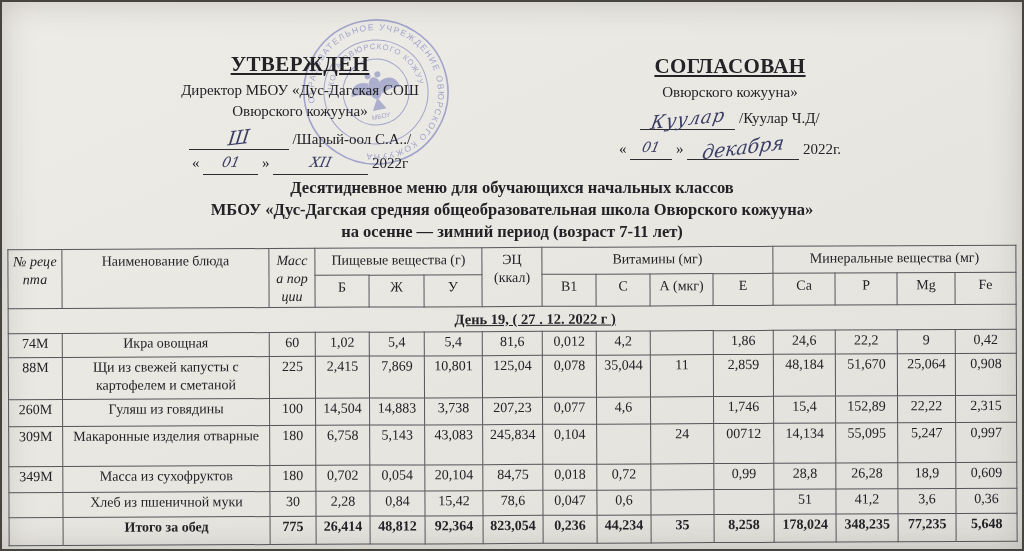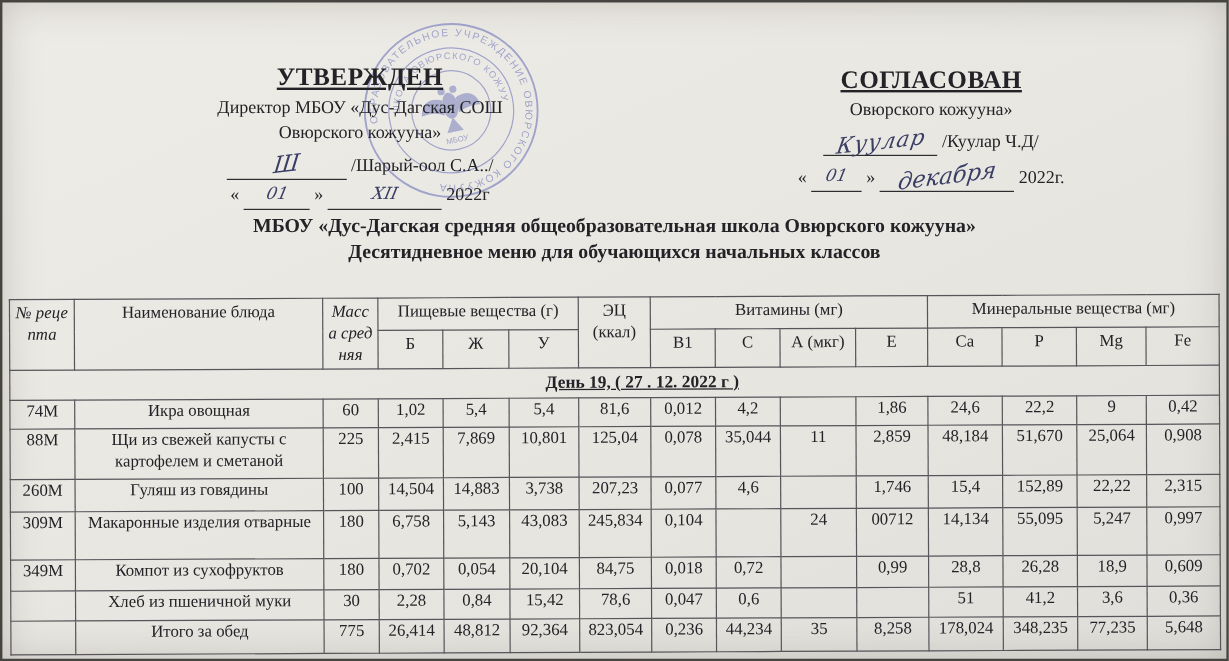--- a/index.html
+++ b/index.html
@@ -5,21 +5,21 @@
   html,body{margin:0;padding:0;background:#8a8880;}
   .photo{
     position:relative;width:1024px;height:551px;overflow:hidden;
     background:linear-gradient(155deg,#eeece7 0%,#eae8e3 38%,#e6e4df 70%,#dfdeda 100%);
     font-family:"Liberation Serif", serif;color:#232327;
     box-shadow:inset 0 0 0 2px #45443f, inset 0 0 34px rgba(90,85,70,.28);
   }
   
   .sig-block{position:absolute;text-align:center;font-size:15px;line-height:1.42;}
   .sig-left{left:128px;top:50px;width:344px;}
-  .sig-right{left:592px;top:52px;width:368px;}
+  .sig-right{left:546px;top:52px;width:368px;}
   .sig-title{font-weight:bold;font-size:21px;letter-spacing:.4px;text-decoration:underline;}
   .uline{display:inline-block;border-bottom:1.2px solid #2c2c30;text-align:center;vertical-align:bottom;}
   .hand{font-family:"DejaVu Serif", serif;font-style:italic;color:#3a3e64;display:inline-block;}
   .scribble{font-size:19px;transform:rotate(-7deg) skewX(-14deg);position:relative;top:2px;}
   .scribble-big{font-size:18px;transform:rotate(-6deg) skewX(-16deg);position:relative;top:3px;letter-spacing:1px;}
   .hand-sm{font-size:14px;transform:skewX(-12deg);}
   .w55{width:55px;} .w95{width:95px;} .w100{width:100px;} .w42{width:42px;} .w112{width:112px;}
   .date-line{margin-top:2px;}
   
   .stamp{position:absolute;left:292px;top:16px;width:168px;height:152px;opacity:.66;filter:blur(.3px);pointer-events:none;}
@@ -27,21 +27,21 @@
   
   .doc-title{position:absolute;left:0;top:177px;width:100%;text-align:center;font-weight:bold;font-size:16.5px;line-height:1.33;}
   
   table.menu{position:absolute;left:8px;top:247px;width:1008px;border-collapse:collapse;table-layout:fixed;
     font-size:14px;transform:rotate(-0.25deg);}
   .menu th,.menu td{border:1px solid #55555a;padding:1px 4px;text-align:center;vertical-align:top;line-height:1.28;font-weight:normal;overflow:hidden;}
   .menu thead th{vertical-align:top;padding-top:3px;}
   .th-break{word-break:break-all;font-style:italic;}
   .cell-left{text-align:left;padding-left:7px;}
   .day-row td{font-weight:bold;text-decoration:underline;text-align:center;font-size:14.5px;padding:3px 0 2px 46px;}
-  .total-row td{font-weight:normal;}
+  .total-row td{font-weight:bold;}
 </style>
 </head>
 <body>
 
 <div class="photo">
 
   <svg class="stamp" viewBox="-84 -76 168 152">
     <g transform="rotate(-12)" fill="none" stroke="#7b80bd">
       <circle cx="0" cy="0" r="72" stroke-width="1.6"></circle>
       <circle cx="0" cy="0" r="52" stroke-width="1"></circle>
@@ -94,22 +94,23 @@
     <div class="date-line">
       <span>«</span>
       <span class="uline w42"><span class="hand hand-sm">01</span></span>
       <span>»</span>
       <span class="uline w112"><span class="hand scribble">декабря</span></span>
       <span>2022г.</span>
     </div>
   </div>
 
   <div class="doc-title">
+    <div>Десятидневное меню для обучающихся начальных классов</div>
     <div>МБОУ «Дус-Дагская средняя общеобразовательная школа Овюрского кожууна»</div>
-    <div>Десятидневное меню для обучающихся начальных классов</div>
+    <div>на осенне — зимний период (возраст 7-11 лет)</div>
   </div>
 
   <table class="menu">
     <colgroup>
       <col style="width:54px">
         <col style="width:207px">
         <col style="width:46px">
       <col style="width:54px">
         <col style="width:55px">
         <col style="width:58px">
@@ -120,21 +121,21 @@
         <col style="width:60px">
       <col style="width:62px">
         <col style="width:62px">
         <col style="width:58px">
         <col style="width:61px">
     </colgroup>
     <thead>
       <tr style="height:26px">
         <th rowspan="2" class="th-break">№ рецепта</th>
         <th rowspan="2">Наименование блюда</th>
-        <th rowspan="2" class="th-break">Масса средняя</th>
+        <th rowspan="2" class="th-break">Масса порции</th>
         <th colspan="3">Пищевые вещества (г)</th>
         <th rowspan="2">ЭЦ (ккал)</th>
         <th colspan="4">Витамины (мг)</th>
         <th colspan="4">Минеральные вещества (мг)</th>
       </tr>
       <tr style="height:30px">
         <th>Б</th>
         <th>Ж</th>
         <th>У</th>
         <th>В1</th>
@@ -214,21 +215,21 @@
         <td></td>
         <td>24</td>
         <td>00712</td>
         <td>14,134</td>
         <td>55,095</td>
         <td>5,247</td>
         <td>0,997</td>
       </tr>
       <tr style="height:26px">
         <td class="cell-left">349М</td>
-        <td class="cell-left">Компот из сухофруктов</td>
+        <td class="cell-left">Масса из сухофруктов</td>
         <td>180</td>
         <td>0,702</td>
         <td>0,054</td>
         <td>20,104</td>
         <td>84,75</td>
         <td>0,018</td>
         <td>0,72</td>
         <td></td>
         <td>0,99</td>
         <td>28,8</td>

